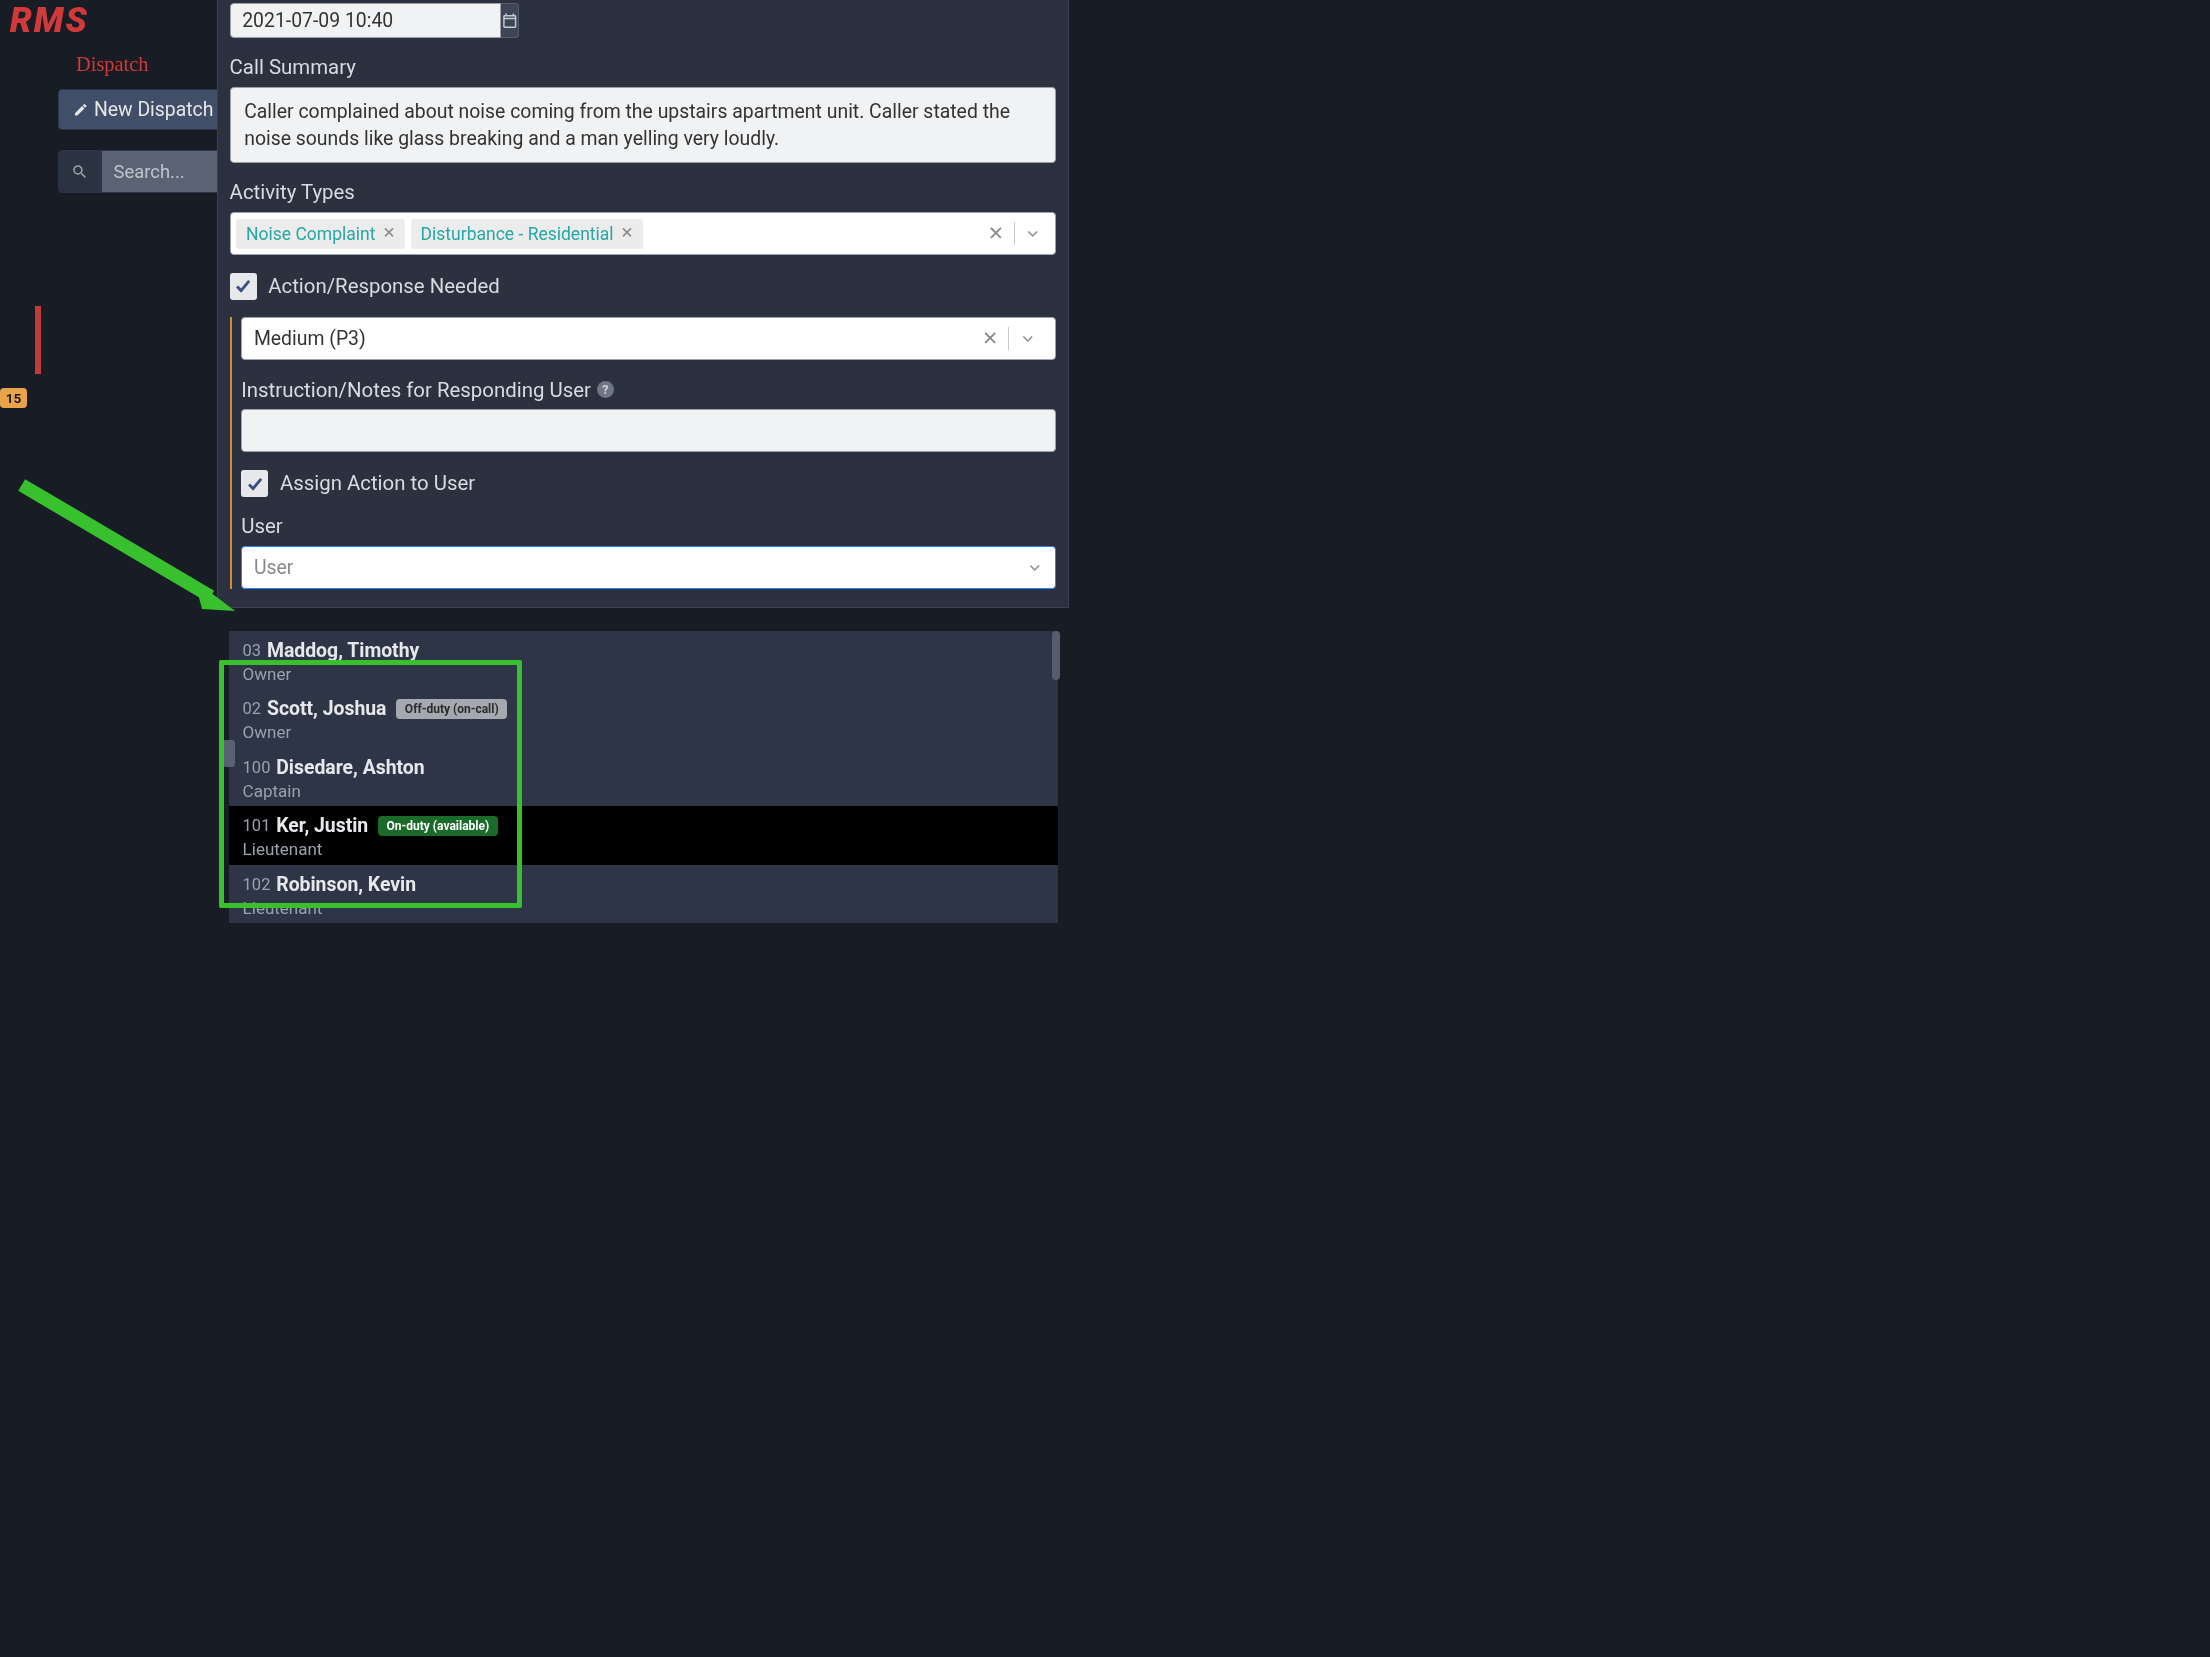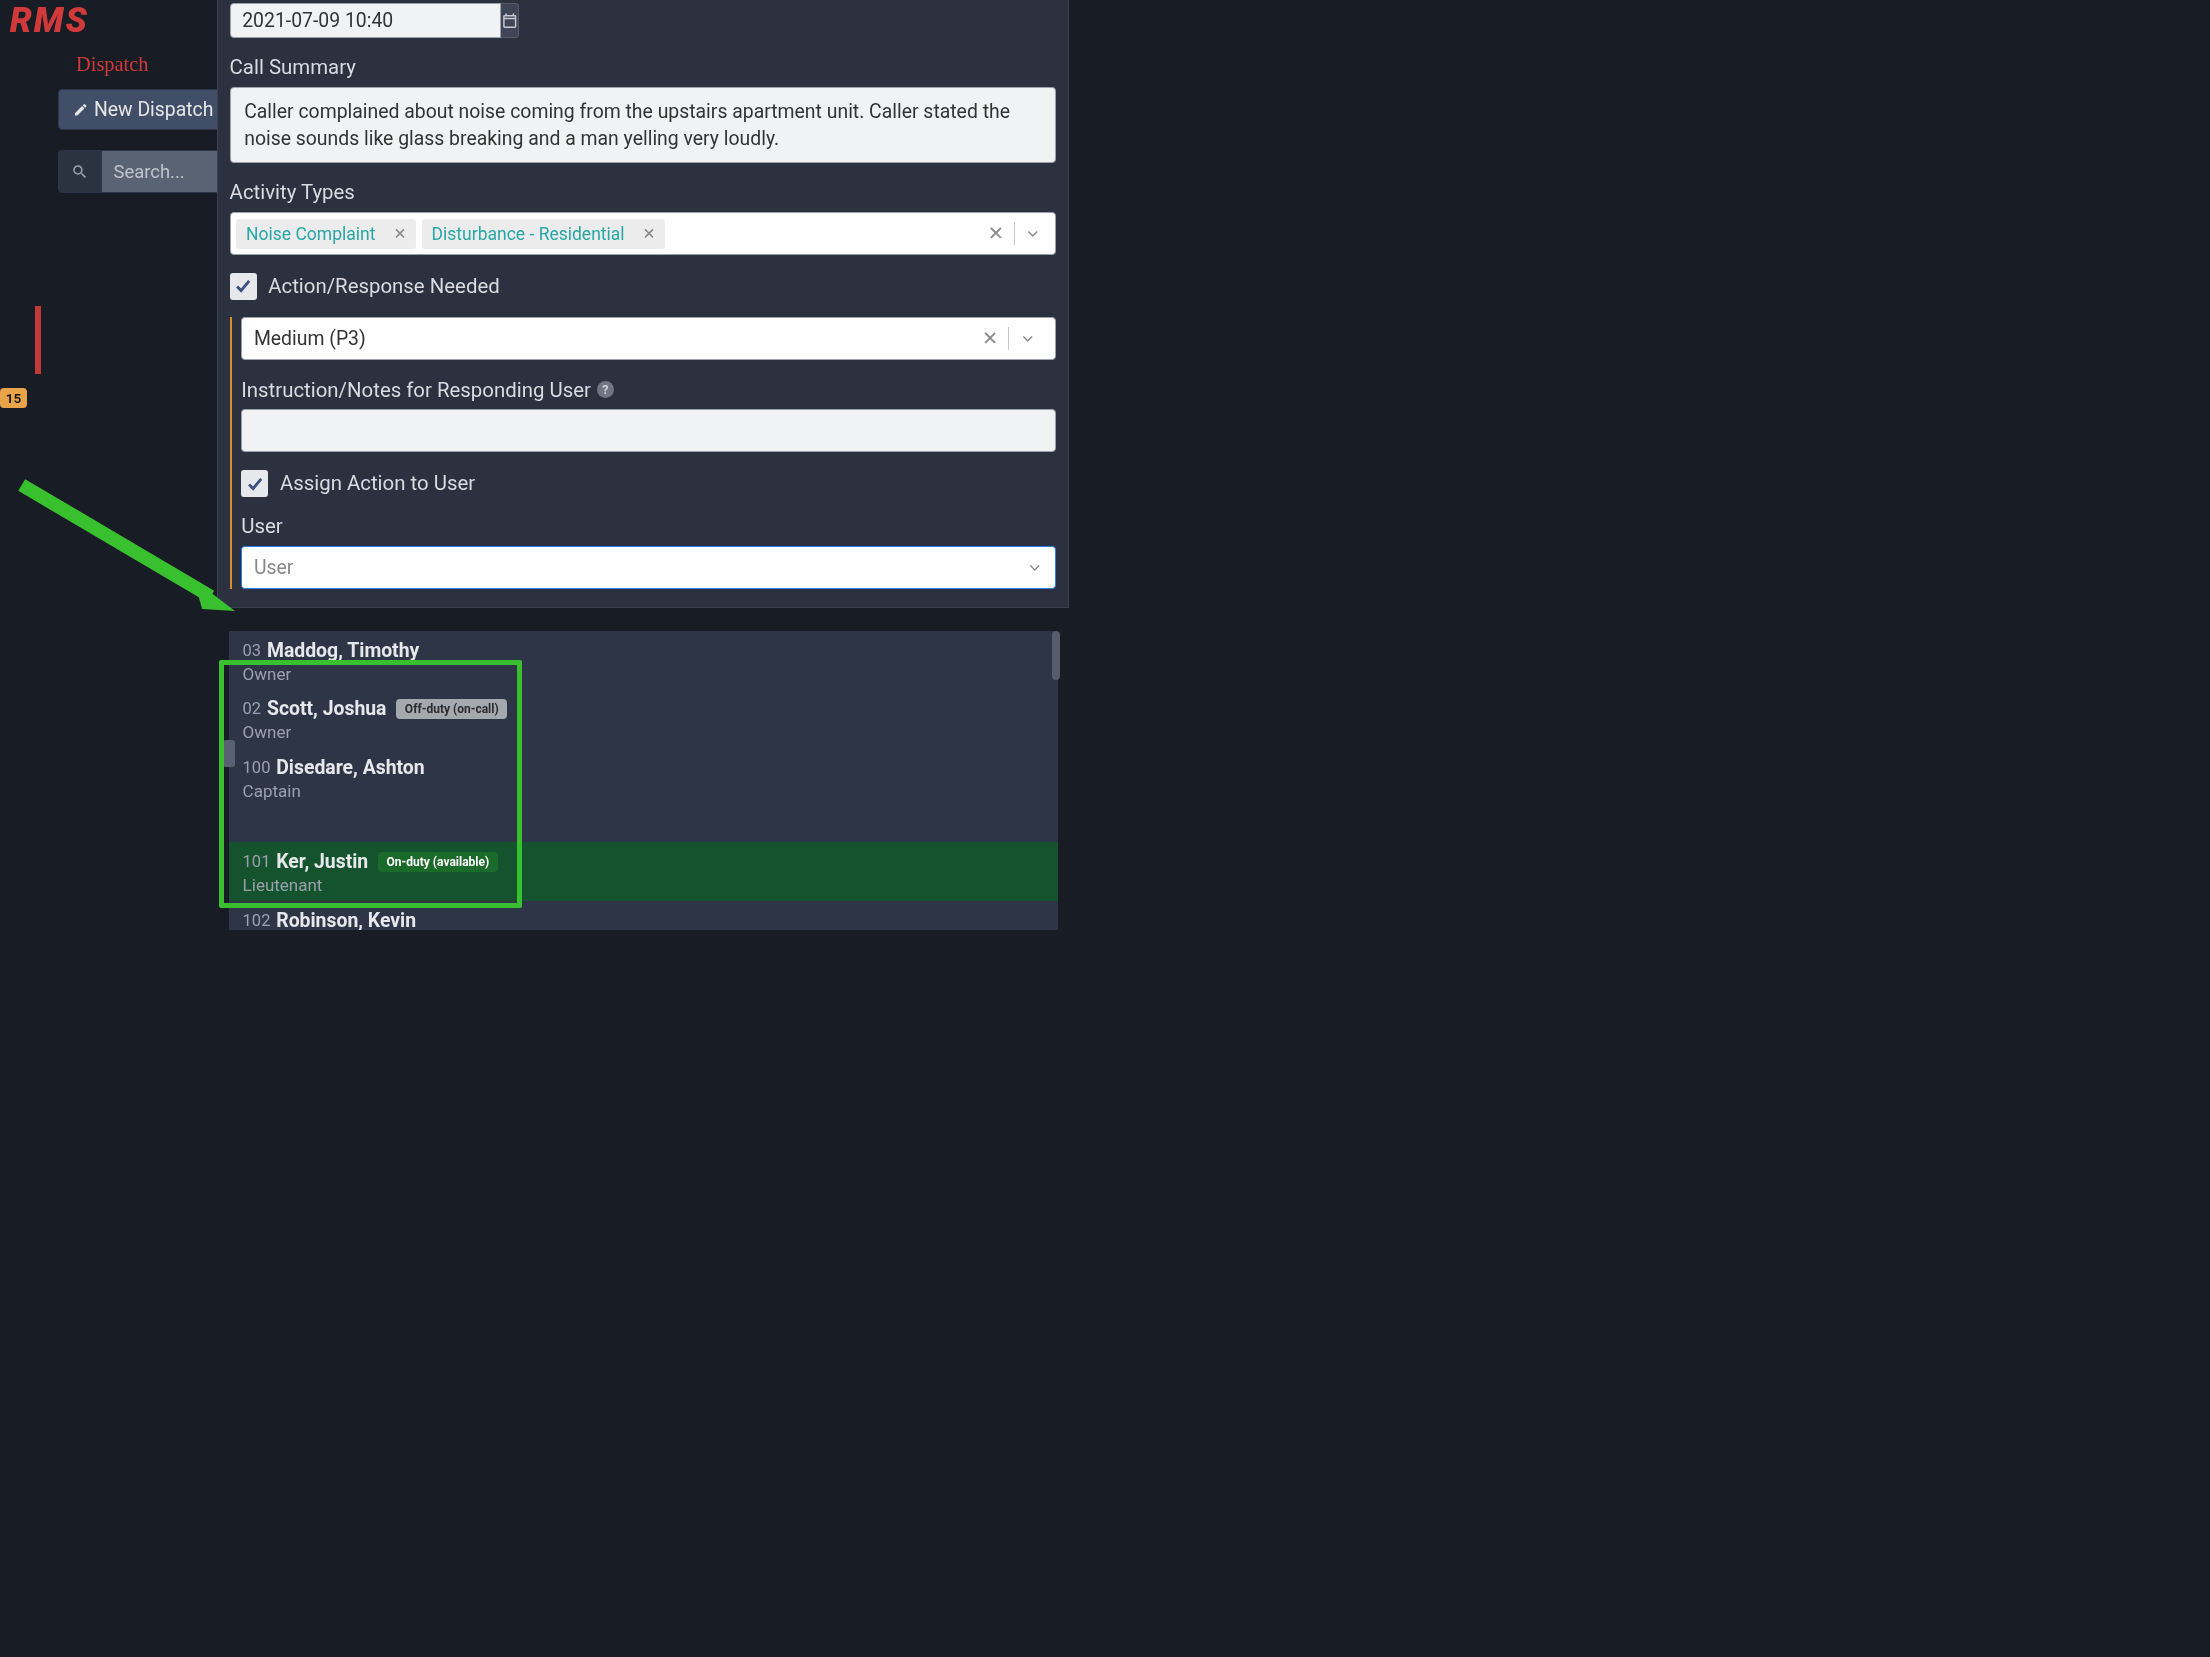--- a/index.html
+++ b/index.html
@@ -18,40 +18,40 @@
 .red-stripe { position:absolute; left:35px; top:306px; width:5.8px; height:68px; background:#c13a3a; }
 .modal { position:absolute; left:217px; top:-9.7px; width:852px; background:#2b313f; border:1px solid #3a4152; padding:11.6px 11.6px 0 11.6px; }
 .fgrp { margin-bottom:17.5px; }
 .flabel { font-size:20.4px; color:#d8dbe0; margin-bottom:7.8px; display:flex; align-items:center; gap:5.8px;}
 .datetime-row { display:flex; height:35px; width:252px; }
 .datetime-input { flex:1; background:#f1f2f3; border:1px solid #9ca1a9; border-radius:3.9px 0 0 3.9px; font-size:19.4px; padding:0 11.6px; color:#333; }
 .cal-btn { width:41px; background:#3d4556; border:1px solid #555c6b; border-left:none; display:flex; align-items:center; justify-content:center; border-radius:0 3.9px 3.9px 0; cursor:pointer;}
 .cal-btn svg { width:17.5px; height:17.5px; fill:#c8ccd2; }
 .summary-box { width:100%; background:#f1f2f3; border:1px solid #9ca1a9; border-radius:3.9px; padding:9.7px 13.6px; font-size:19.4px; color:#333; line-height:1.4; min-height:64px; }
 .select { width:100%; background:#fff; border:1px solid #9ca1a9; border-radius:3.9px; display:flex; align-items:center; min-height:43px; padding:3.9px 5.8px; gap:5.8px; }
-.tag { background:#ececec; color:#27a7a5; font-size:17.5px; padding:4.9px 9.7px; border-radius:2.9px; display:flex; align-items:center; gap:18px; }
+.tag { background:#ececec; color:#27a7a5; font-size:17.5px; padding:4.9px 9.7px; border-radius:2.9px; display:flex; gap:7px; }
 .tag .x { color:#8a8a8a; font-size:15.5px; cursor:pointer; }
 .sel-right { margin-left:auto; display:flex; align-items:center; gap:9.7px; padding-right:7.8px; }
 .sel-right .x { color:#8a8a8a; font-size:19.4px; cursor:pointer; }
 .vline { width:1px; height:23px; background:#c5c8cd; }
 .chev { width:17.5px; height:17.5px; }
 .chev svg { width:17.5px; height:17.5px; fill:none; stroke:#8a8a8a; stroke-width:2; }
 .check-row { display:flex; align-items:center; gap:11.6px; font-size:20.4px; color:#d8dbe0; }
 .chk { width:27px; height:27px; background:#e6e8eb; border-radius:2.9px; display:flex; align-items:center; justify-content:center; cursor:pointer;}
 .chk svg { width:19.4px; height:19.4px; fill:none; stroke:#3b5080; stroke-width:3.5; }
 .left-bar { border-left:2.9px solid #d68b2d; padding-left:9.7px; }
 .prio-val { background:#fff; border:1px solid #9ca1a9; border-radius:3.9px; height:43px; display:flex; align-items:center; padding:0 11.6px; font-size:19.4px; color:#333; }
 .notes-input { width:100%; height:43px; background:#f1f2f3; border:1px solid #9ca1a9; border-radius:3.9px; }
 .help-ico { width:17.5px; height:17.5px; border-radius:50%; background:#6f7785; display:flex; align-items:center; justify-content:center; font-size:12.6px; color:#d0d3d8; font-weight:700;}
 .user-select { width:100%; background:#fff; border:1.9px solid #2d7ff9; border-radius:3.9px; height:43px; display:flex; align-items:center; padding:0 11.6px; }
 .user-select .ph { color:#888; font-size:19.4px; }
 .user-select .caret { margin-left:auto; }
 .dropdown { position:absolute; left:229px; top:631px; width:829px; background:#2e3546; }
 .dd-item { padding:7.8px 13.6px 5.8px 13.6px; position:relative; cursor:pointer;}
-.dd-item.highlight { background:#14532d;margin-top:36px; }
+.dd-item.highlight { background:#000000; }
 .dd-top { display:flex; align-items:center; gap:5.8px; }
 .dd-num { color:#9aa0ad; font-size:16.5px; }
 .dd-name { color:#e6e8ec; font-size:19.4px; font-weight:700; }
 .dd-role { color:#9aa0ad; font-size:17px; margin-top:1.9px; }
 .status-pill { font-size:12px; font-weight:700; border-radius:3.9px; padding:2.9px 8.7px; margin-left:3.9px; }
 .pill-off { background:#a4a8af; color:#2c2c2c; }
 .pill-on  { background:#1a6a2a; color:#fff; }
 .dd-scroll { position:absolute; right:-1.9px; top:0; width:7.8px; height:49px; background:#565c6b; border-radius:3.9px; }
 .dd-scroll2 { position:absolute; left:-5.8px; top:109px; width:11.6px; height:27px; background:#5a6172; border-radius:2.9px; }
 .arrow { position:absolute; left:11.6px; top:475px; pointer-events:none; }

